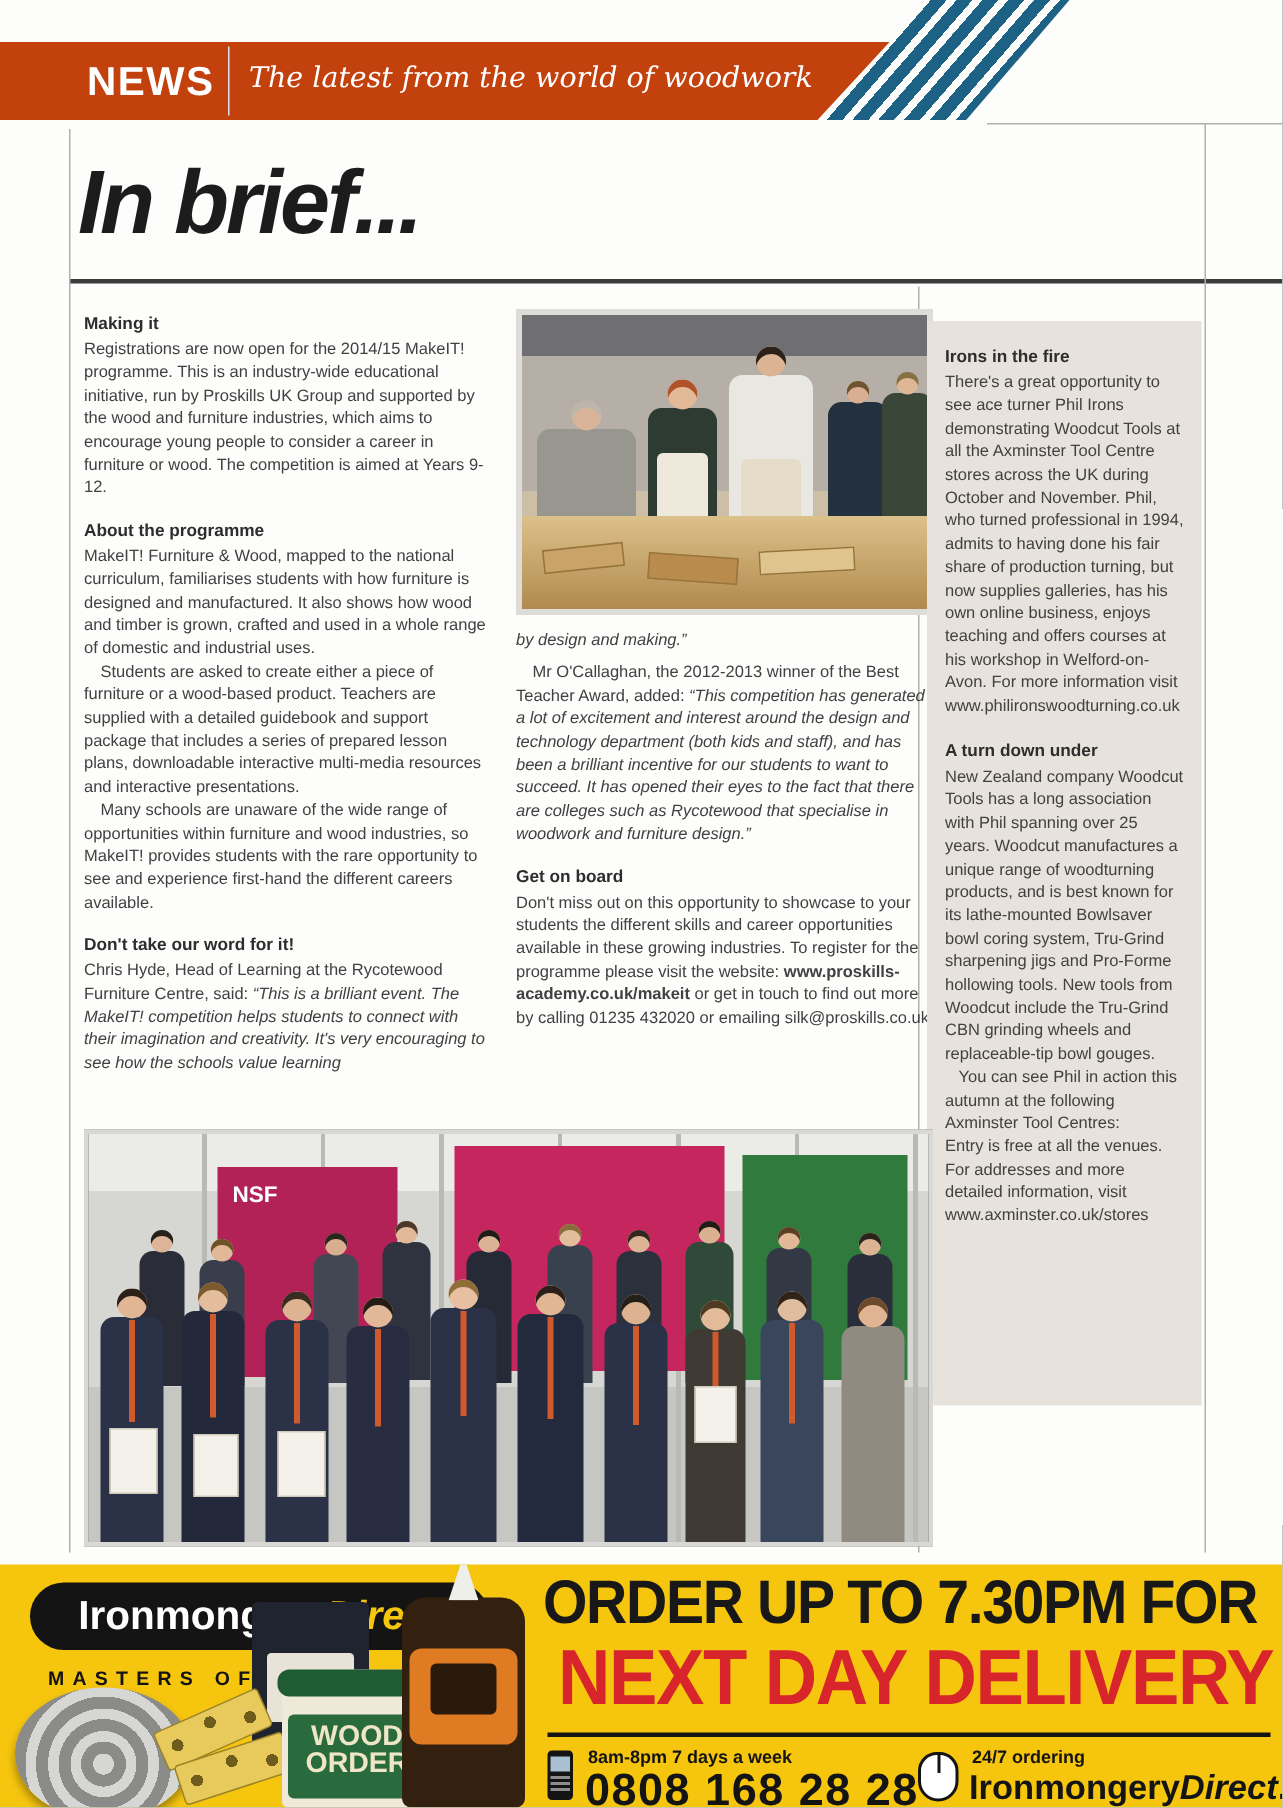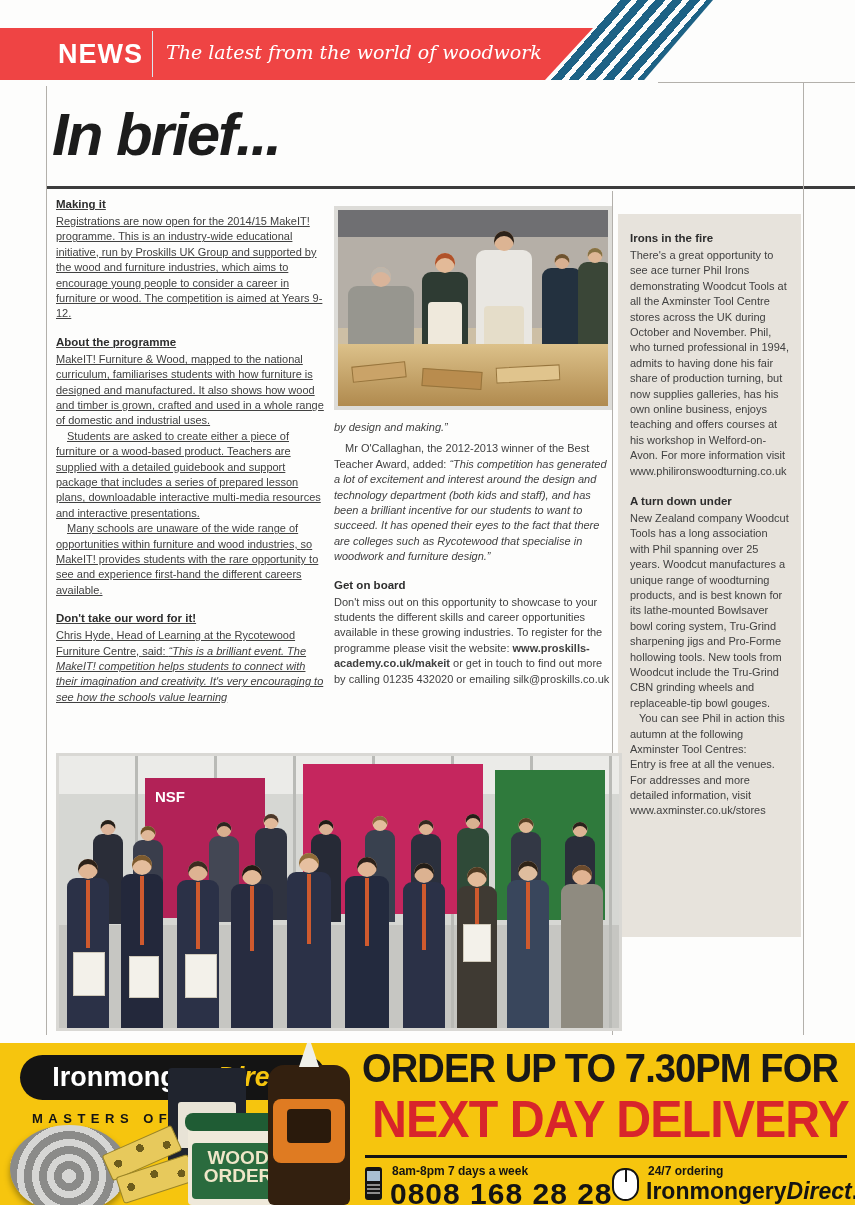--- a/index.html
+++ b/index.html
@@ -1,41 +1,41 @@
 <!DOCTYPE html>
 <html><head>
 <meta charset="utf-8">
 <style>
   html,body{margin:0;padding:0;background:#9a9a9a;}
   .page{position:relative;width:855px;height:1205px;background:#fdfdfc;overflow:hidden;
         font-family:"Liberation Sans",sans-serif;color:#3f3f3f;}
   
-  .banner{position:absolute;left:0;top:28px;width:640px;height:52px;background:#ef4444;z-index:1;}
+  .banner{position:absolute;left:0;top:28px;width:640px;height:52px;background:#c2410c;z-index:1;}
   .banner .news{position:absolute;left:58px;top:11px;color:#fff;font-size:27px;font-weight:bold;letter-spacing:1px;}
   .banner .sep{position:absolute;left:152px;top:3px;width:1px;height:46px;background:#d9e6ee;}
   .banner .tag{position:absolute;left:166px;top:13px;color:#fff;font-style:italic;
                font-family:"DejaVu Serif",serif;font-size:19px;white-space:nowrap;}
   .stripes{position:absolute;left:545px;top:0;width:168px;height:80px;z-index:2;
            background:repeating-linear-gradient(131deg,#fdfdfc 0 5px,#1d6285 5px 13px);
            clip-path:polygon(44% 0,100% 0,59% 100%,0 100%);}
   
   .title{position:absolute;left:52px;top:100px;font-size:60px;font-weight:bold;font-style:italic;
          color:#1c1c1c;letter-spacing:-2px;z-index:3;}
   .thickrule{position:absolute;left:46px;top:186px;width:809px;height:3px;background:#3c3c3c;}
   
   .vl{position:absolute;width:1px;background:#b3b0ab;}
   .hl{position:absolute;height:1px;background:#b3b0ab;}
   
   .col{position:absolute;font-size:11px;line-height:1.4;color:#414141;}
   .col h4{margin:12px 0 2px;font-size:11.5px;color:#2d2d2d;}
   .col h4.first{margin-top:0;}
   .col p{margin:0 0 0 0;}
   .col p.ind{text-indent:11px;}
-  .col-left{left:56px;top:196px;width:272px;text-decoration:underline;}
-  .col-mid{left:334px;top:206px;width:278px;}
+  .col-left{left:56px;top:208px;width:272px;}
+  .col-mid{left:344px;top:206px;width:278px;}
   .q{font-style:italic;margin-top:24px;}
   .urlb{font-weight:bold;}
   
   .sidebar{position:absolute;left:618px;top:214px;width:183px;height:723px;background:#e7e3dc;
            box-sizing:border-box;padding:16px 12px;font-size:11px;line-height:1.4;color:#414141;}
   .sidebar h4{margin:14px 0 2px;font-size:11.5px;color:#2d2d2d;}
   .sidebar h4.first{margin-top:0;}
   .sidebar p{margin:0;}
   .sidebar ul{margin:0;padding:0;list-style:none;}
   

